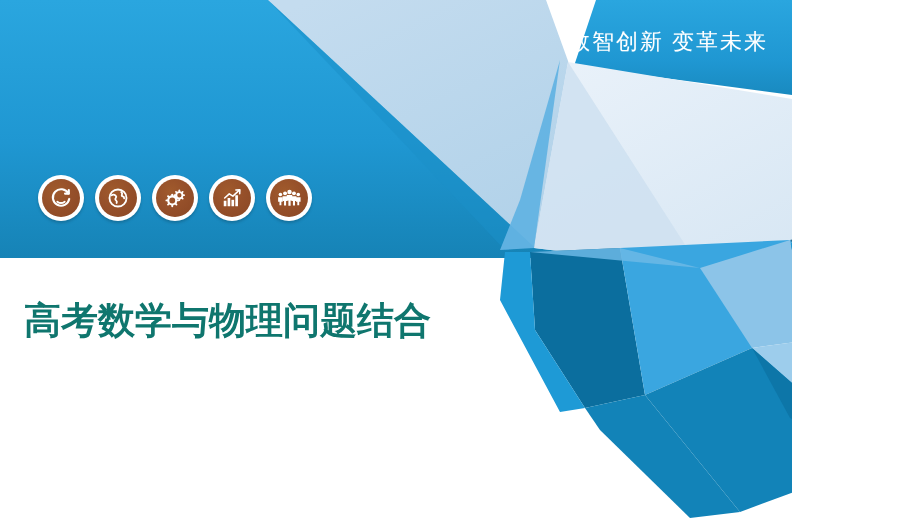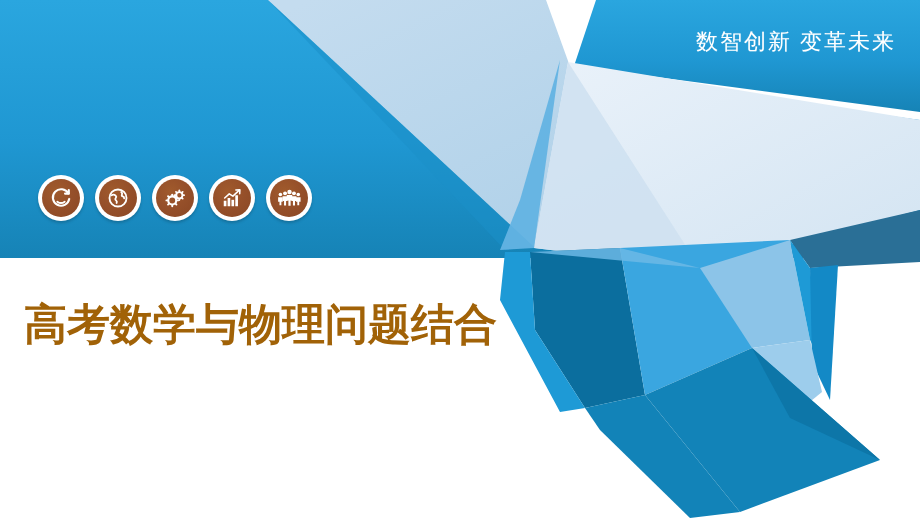--- a/index.html
+++ b/index.html
@@ -6,21 +6,21 @@
   html, body {
     margin: 0;
     padding: 0;
     background: #ffffff;
   }
   body {
     font-family: "Liberation Sans", "DejaVu Sans", sans-serif;
   }
   .slide {
     position: relative;
-    width: 920px;
+    width: 792px;
     height: 518px;
     overflow: hidden;
     background: #ffffff;
     text-decoration: underline;
   }
   .bg-svg {
     position: absolute;
     top: 0; left: 0;
     width: 920px;
     height: 518px;
@@ -67,23 +67,23 @@
     align-items: center;
     justify-content: center;
     color: #ffffff;
   }
   .icon-inner svg { display: block; }
   
   .title {
     position: absolute;
     left: 24px;
     top: 296px;
-    font-size: 43px;
+    font-size: 37px;
     font-weight: 700;
-    color: #a16207;
+    color: #0f766e;
     letter-spacing: 0px;
     white-space: nowrap;
     z-index: 6;
   }
 </style>
 </head>
 <body>
 
 <div class="slide">
 

